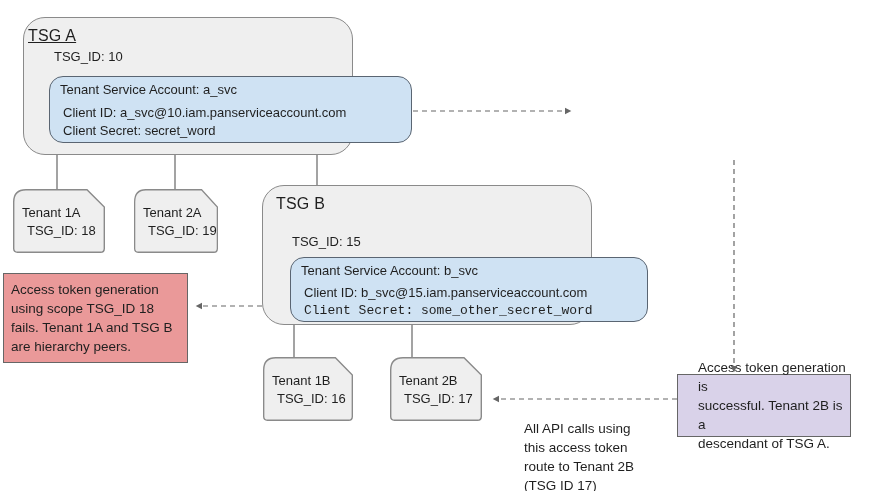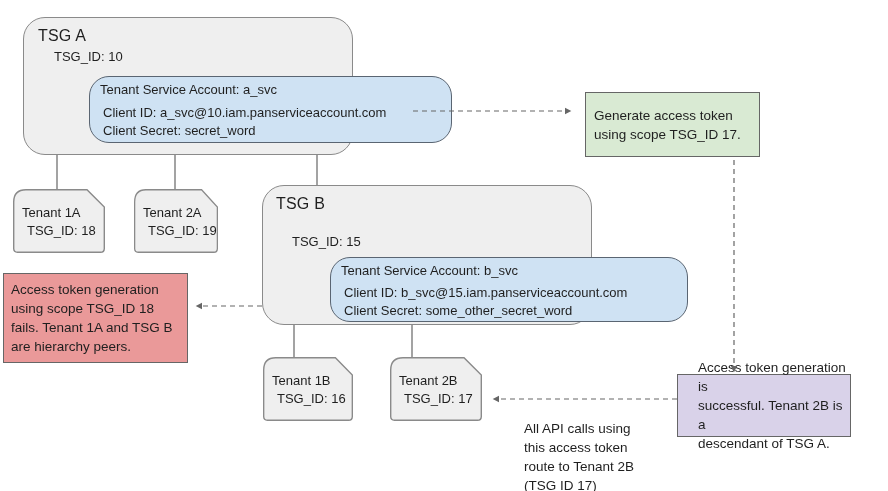--- a/index.html
+++ b/index.html
@@ -8,21 +8,21 @@
     font-family:"Liberation Sans","DejaVu Sans",sans-serif;color:#1f1f1f;
   }
   .tsg{
     position:absolute;background:var(--gray_fill);border:1.4px solid var(--gray_border);
     border-radius:22px;box-sizing:border-box;
   }
   .tsg-title{position:absolute;font-size:16px;letter-spacing:.2px;}
   .tsg-id{position:absolute;font-size:13px;}
   .svc{
     position:absolute;background:var(--blue_fill);border:1.4px solid var(--blue_border);
-    border-radius:20px;box-sizing:border-box;font-size:13px;z-index:3;margin-left:40px;
+    border-radius:14px;box-sizing:border-box;font-size:13px;z-index:3;
   }
   .svc-title{position:absolute;left:10px;top:5px;}
   .svc-line1{position:absolute;left:13px;top:28px;}
   .svc-line2{position:absolute;left:13px;top:46px;}
   .card{position:absolute;width:92px;height:64px;z-index:1;}
   .card svg{position:absolute;left:0;top:0;}
   .card-name{position:absolute;left:9px;top:16px;font-size:13px;}
   .card-id{position:absolute;left:14px;top:34px;font-size:13px;}
   .note{
     position:absolute;display:flex;align-items:center;box-sizing:border-box;
@@ -36,39 +36,39 @@
     position:absolute;white-space:pre-line;font-size:13.5px;line-height:19px;z-index:2;
   }
   .overlay{position:absolute;left:0;top:0;z-index:4;pointer-events:none;}
 </style>
 </head>
 <body>
 
 <div class="stage">
 
   <div class="tsg" style="left:23px;top:17px;width:330px;height:138px;">
-    <div class="tsg-title" style="left:14px;top:9px;">TSG A</div>
+    <div class="tsg-title" style="left:4px;top:9px;text-decoration:underline;">TSG A</div>
     <div class="tsg-id" style="left:30px;top:31px;">TSG_ID: 10</div>
   </div>
 
   <div class="svc" style="left:49px;top:76px;width:363px;height:67px;">
     <div class="svc-title">Tenant Service Account: a_svc</div>
     <div class="svc-line1">Client ID: a_svc@10.iam.panserviceaccount.com</div>
     <div class="svc-line2">Client Secret: secret_word</div>
   </div>
 
   <div class="tsg" style="left:262px;top:185px;width:330px;height:140px;">
     <div class="tsg-title" style="left:13px;top:9px;text-align:center;">TSG B</div>
     <div class="tsg-id" style="left:29px;top:48px;">TSG_ID: 15</div>
   </div>
 
   <div class="svc" style="left:290px;top:257px;width:358px;height:65px;">
     <div class="svc-title">Tenant Service Account: b_svc</div>
     <div class="svc-line1" style="top:27px;">Client ID: b_svc@15.iam.panserviceaccount.com</div>
-    <div class="svc-line2" style="top:45px;">Client Secret: some_other_secret_word</div>
+    <div class="svc-line2" style="top:45px;font-family:Liberation Mono, monospace;">Client Secret: some_other_secret_word</div>
   </div>
 
   <div class="card" style="left:13px;top:189px;width:84px;">
     <svg width="92" height="64" viewBox="0 0 92 64" preserveAspectRatio="none">
       <path d="M 13 0.7 L 74 0.7 L 91.3 18 L 91.3 59.5 Q 91.3 63.3 87.5 63.3 L 4.5 63.3 Q 0.7 63.3 0.7 59.5 L 0.7 13 Q 0.7 0.7 13 0.7 Z" style="fill:var(--gray_fill);stroke:var(--gray_border);stroke-width:1.4"></path>
     </svg>
     <div class="card-name">Tenant 1A</div>
     <div class="card-id">TSG_ID: 18</div>
   </div>
 
@@ -89,22 +89,20 @@
   </div>
 
   <div class="card" style="left:390px;top:357px;width:92px;">
     <svg width="92" height="64" viewBox="0 0 92 64" preserveAspectRatio="none">
       <path d="M 13 0.7 L 74 0.7 L 91.3 18 L 91.3 59.5 Q 91.3 63.3 87.5 63.3 L 4.5 63.3 Q 0.7 63.3 0.7 59.5 L 0.7 13 Q 0.7 0.7 13 0.7 Z" style="fill:var(--gray_fill);stroke:var(--gray_border);stroke-width:1.4"></path>
     </svg>
     <div class="card-name">Tenant 2B</div>
     <div class="card-id">TSG_ID: 17</div>
   </div>
 
-  <div class="note note-green" style="left:585px;top:92px;width:175px;height:65px;">Generate access token
-using scope TSG_ID 17.</div>
 
   <div class="note note-red" style="left:3px;top:273px;width:185px;height:90px;">Access token generation
 using scope TSG_ID 18
 fails. Tenant 1A and TSG B
 are hierarchy peers.</div>
 
   <div class="note note-purple" style="left:677px;top:374px;width:174px;height:63px;">Access token generation is
 successful. Tenant 2B is a
 descendant of TSG A.</div>
 

